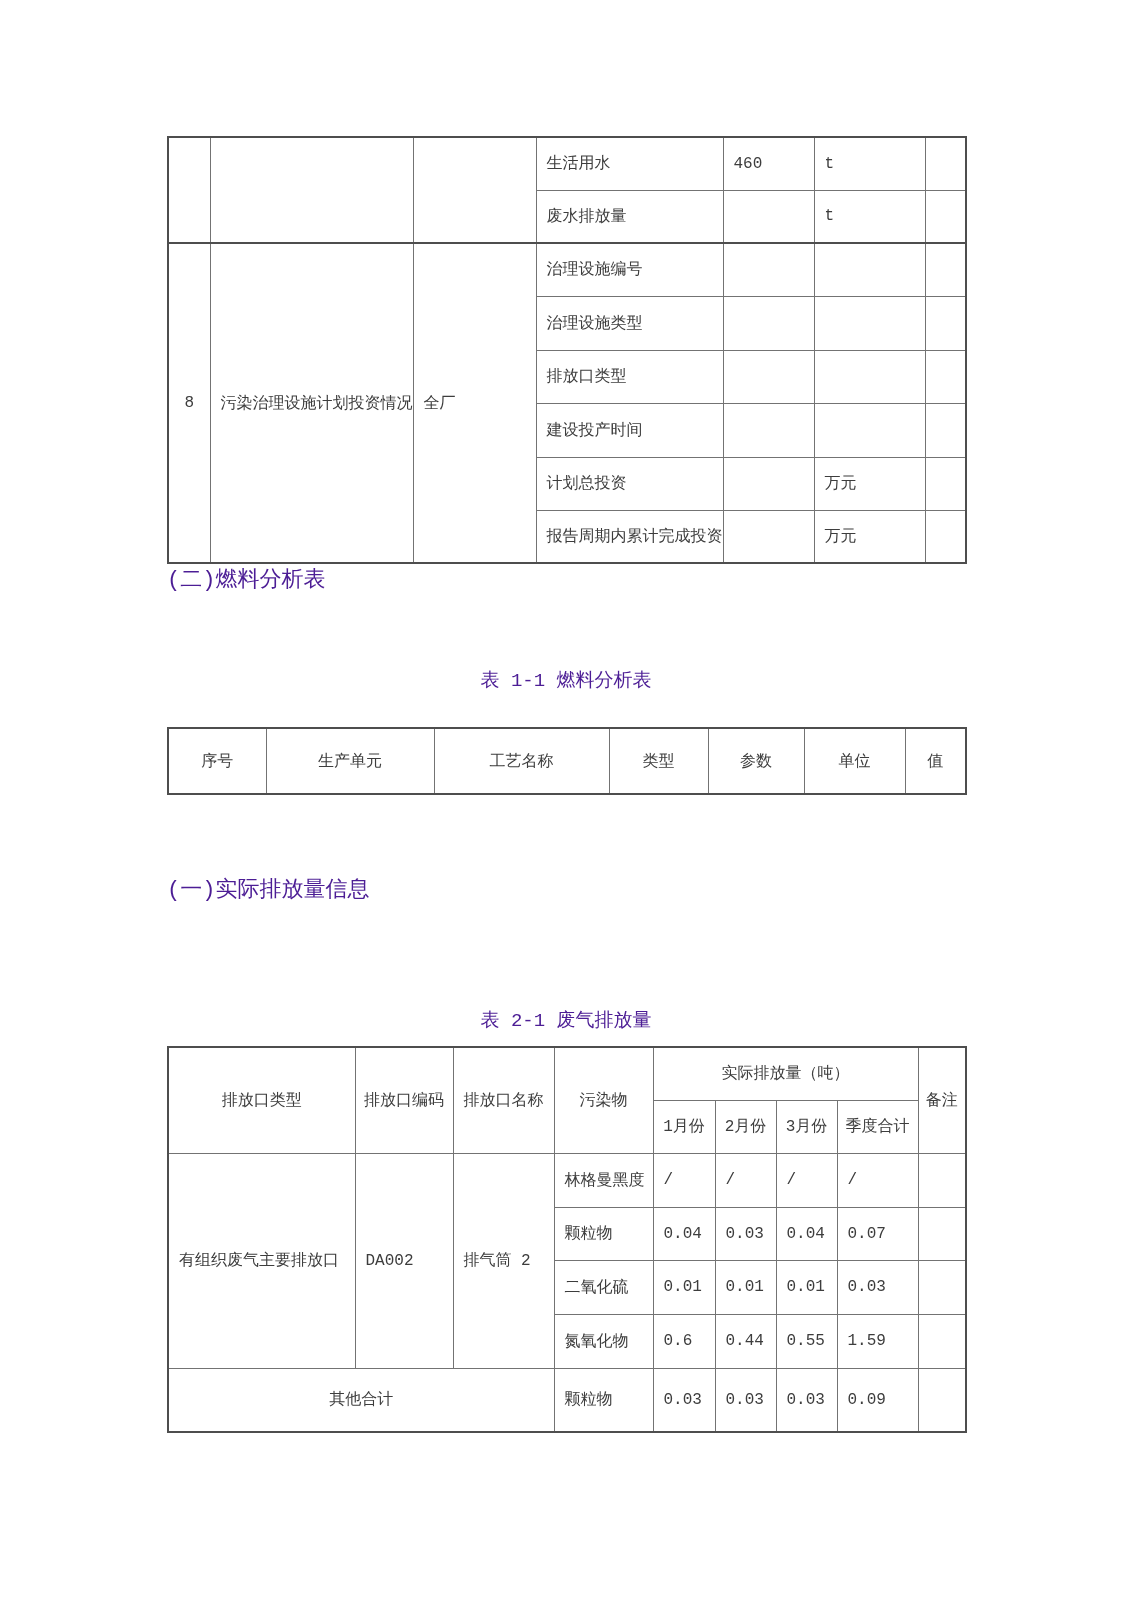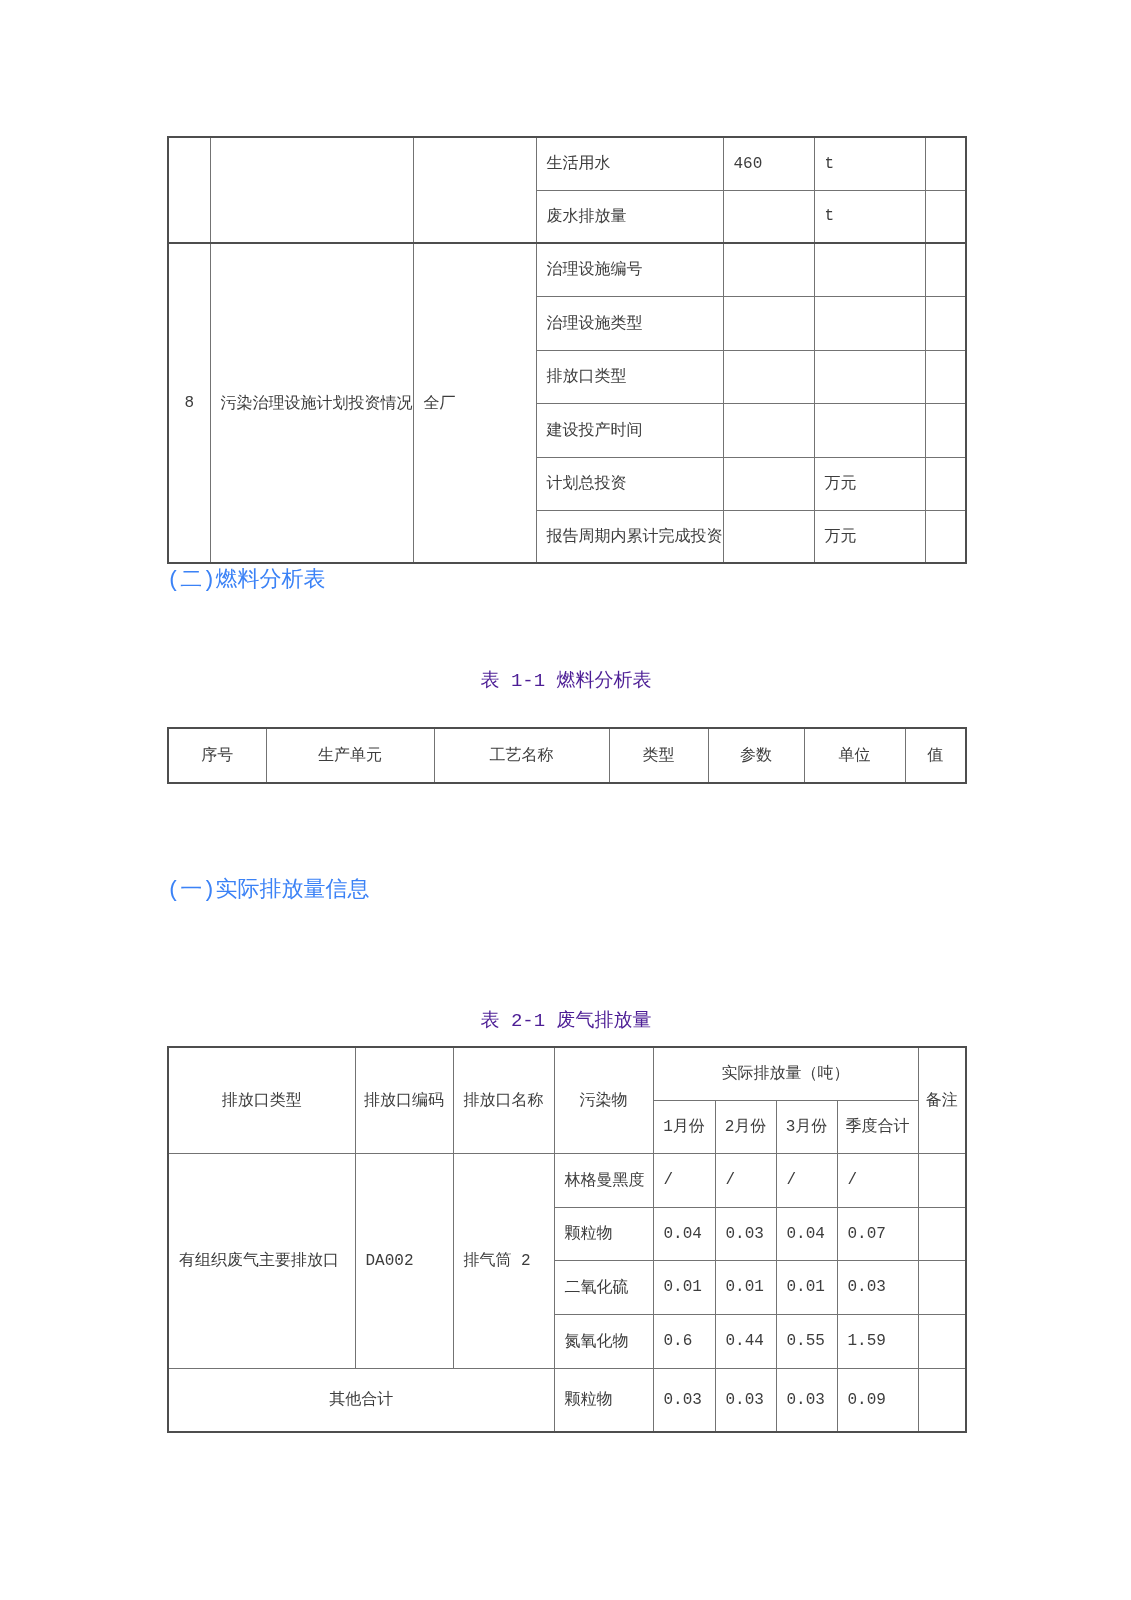--- a/index.html
+++ b/index.html
@@ -26,21 +26,21 @@
     text-align:left;
     padding:0 2px 0 10px;
     overflow:hidden;
     white-space:nowrap;
   }
   th { text-align:center; padding:0 2px; }
   td.center { text-align:center; padding:0 2px; }
   tr.tsep td { border-top:2px solid #4e4e4e; }
   .heading-2 {
     position:absolute; left:167px;
-    font-size:22px; line-height:30px; color:#3b82f6;
+    font-size:22px; line-height:30px; color:#4c1d95;
   }
   .heading-1 {
     position:absolute; left:166px;
     font-size:30px; line-height:40px; font-weight:bold; color:#2c2c2c;
     letter-spacing:1px;
   }
   .table-title {
     position:absolute; left:167px; width:798px;
     text-align:center; font-size:19px; line-height:26px; color:#4c1d95;
   }
@@ -130,21 +130,21 @@
     <colgroup>
       <col style="width:98px">
         <col style="width:168px">
         <col style="width:175px">
       <col style="width:99px">
         <col style="width:96px">
         <col style="width:101px">
         <col style="width:61px">
     </colgroup>
     <tbody>
-        <tr style="height:55px">
+        <tr style="height:66px">
       <th>序号</th>
       <th>生产单元</th>
       <th>工艺名称</th>
       <th>类型</th>
       <th>参数</th>
       <th>单位</th>
       <th>值</th>
     </tr>
   </tbody>
     </table>

